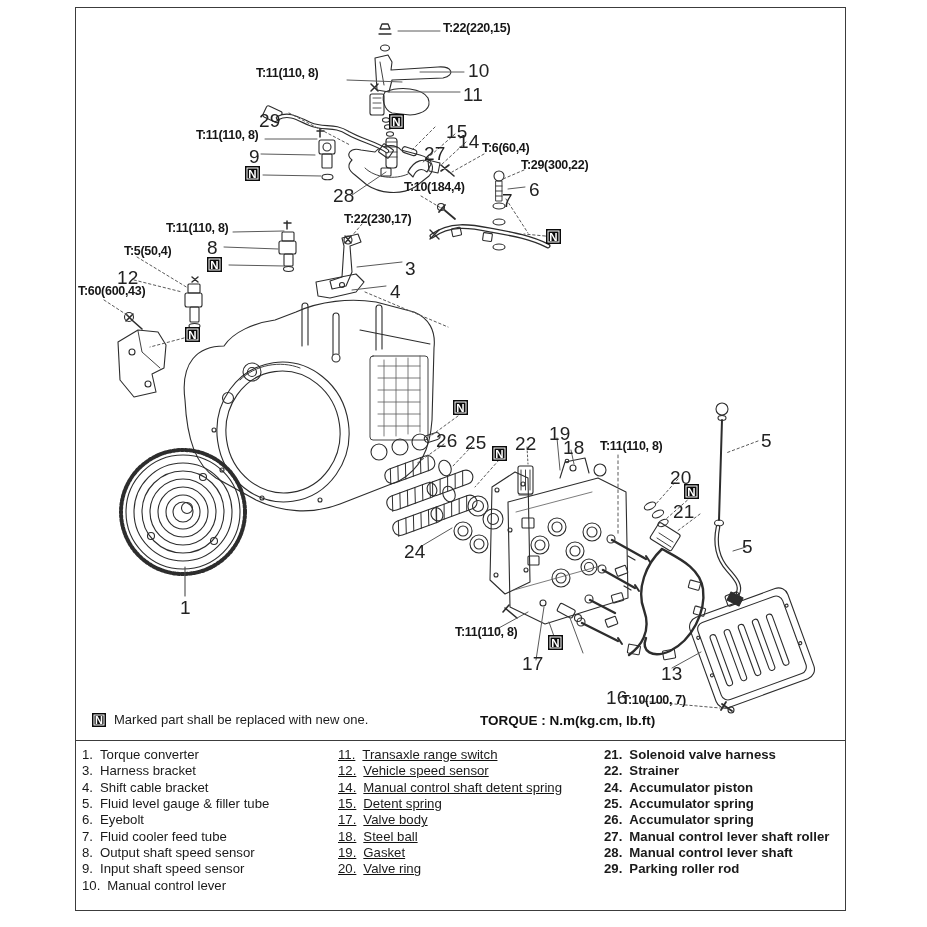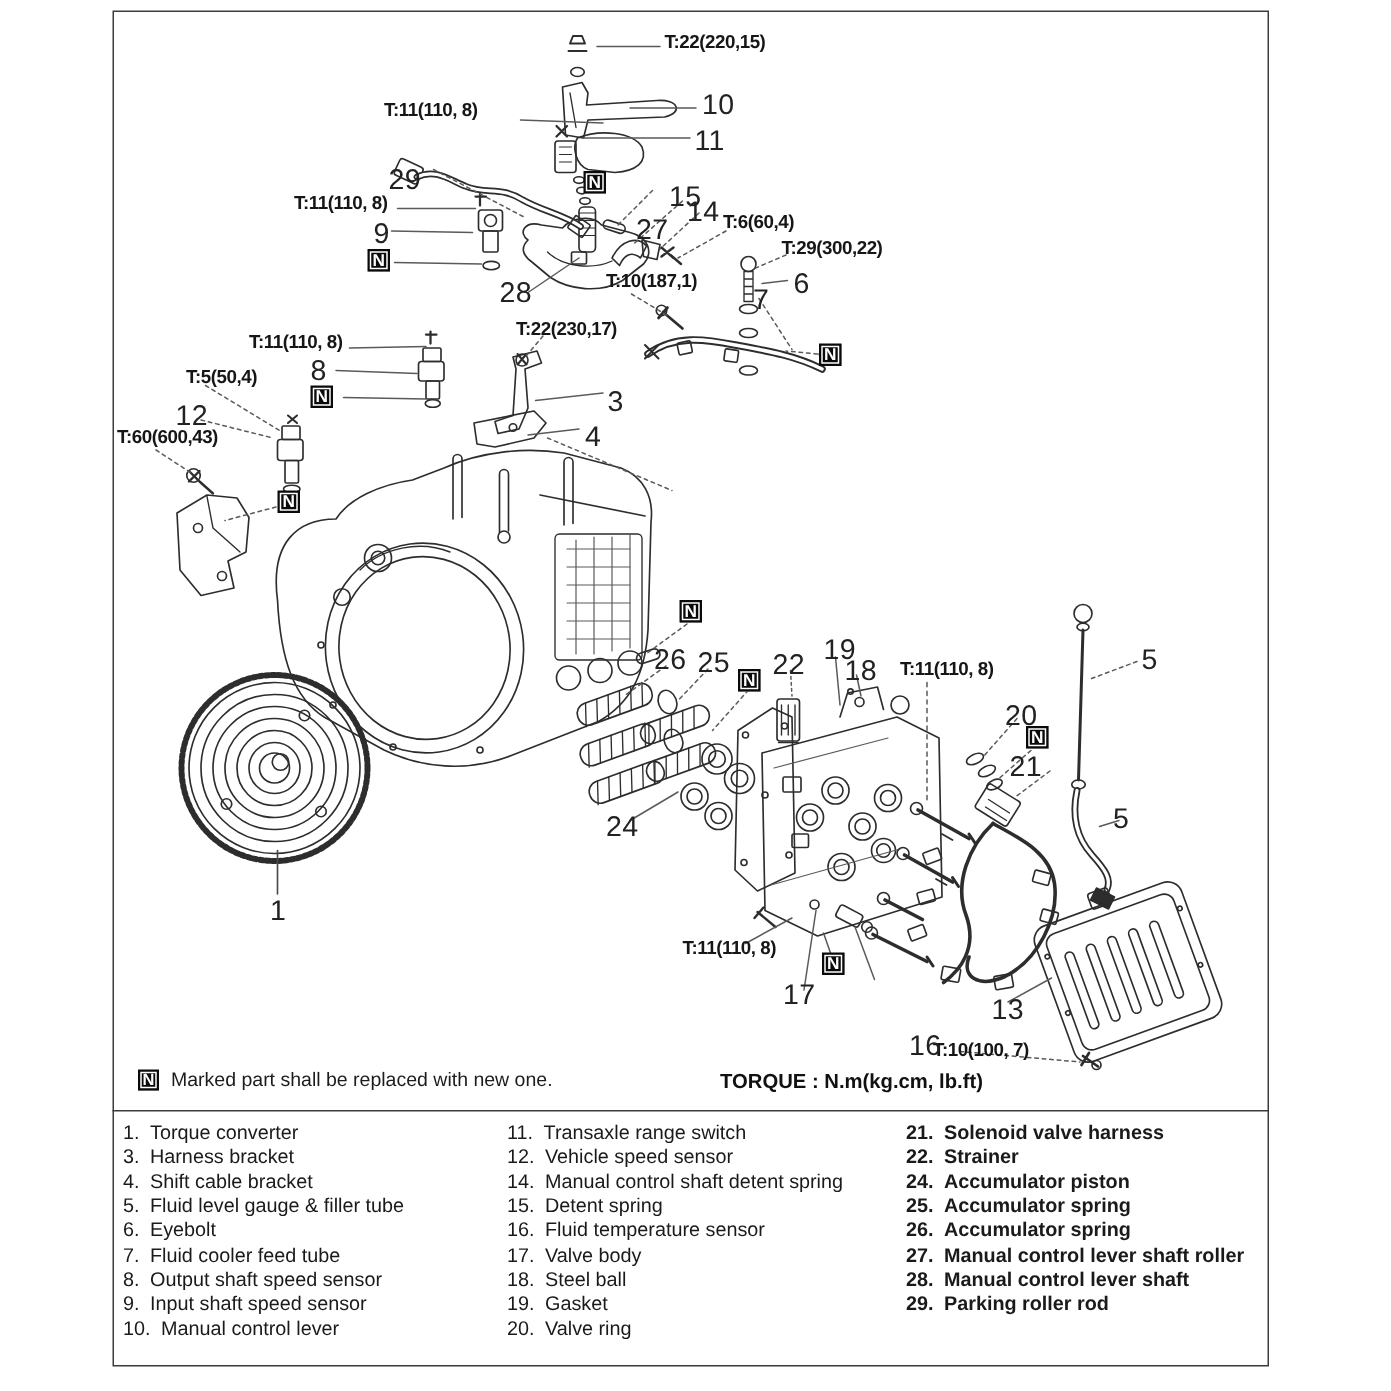--- a/index.html
+++ b/index.html
@@ -374,21 +374,21 @@
     <path d="M640,701 L720,708" stroke-dasharray="2.4,2.6"></path>
   </g>
 </svg>
 
 <div id="callout-layer">
     <div class="callout torque" style="left: 443px; top: 22px;">T:22(220,15)</div>
     <div class="callout torque" style="left: 256px; top: 67px;">T:11(110, 8)</div>
     <div class="callout torque" style="left: 196px; top: 129px;">T:11(110, 8)</div>
     <div class="callout torque" style="left: 482px; top: 142px;">T:6(60,4)</div>
     <div class="callout torque" style="left: 521px; top: 159px;">T:29(300,22)</div>
-    <div class="callout torque" style="left: 404px; top: 181px;">T:10(187,1)</div>
+    <div class="callout torque" style="left: 404px; top: 181px;">T:10(184,4)</div>
     <div class="callout torque" style="left: 344px; top: 213px;">T:22(230,17)</div>
     <div class="callout torque" style="left: 166px; top: 222px;">T:11(110, 8)</div>
     <div class="callout torque" style="left: 124px; top: 245px;">T:5(50,4)</div>
     <div class="callout torque" style="left: 78px; top: 285px;">T:60(600,43)</div>
     <div class="callout torque" style="left: 600px; top: 440px;">T:11(110, 8)</div>
     <div class="callout torque" style="left: 455px; top: 626px;">T:11(110, 8)</div>
     <div class="callout torque" style="left: 622px; top: 694px;">T:10(100, 7)</div>
     <div class="callout part" style="left: 468px; top: 61px;">10</div>
     <div class="callout part" style="left: 463px; top: 85px;">11</div>
     <div class="callout part" style="left: 259px; top: 101px; margin-top: 10px;">29</div>
@@ -466,42 +466,38 @@
       </div>
       <div class="plist-row">
         <span class="num">9.</span>
         <span>Input shaft speed sensor</span>
       </div>
       <div class="plist-row">
         <span class="num">10.</span>
         <span>Manual control lever</span>
       </div>
     </div>
-    <div class="plist-col" style="left: 338px;">
+    <div class="plist-col" style="left: 338px; text-decoration: underline;">
       <div class="plist-row">
         <span class="num">11.</span>
         <span>Transaxle range switch</span>
       </div>
       <div class="plist-row">
         <span class="num">12.</span>
         <span>Vehicle speed sensor</span>
       </div>
       <div class="plist-row">
         <span class="num">14.</span>
         <span>Manual control shaft detent spring</span>
       </div>
       <div class="plist-row">
         <span class="num">15.</span>
         <span>Detent spring</span>
       </div>
       <div class="plist-row">
-        <span class="num">16.</span>
-        <span>Fluid temperature sensor</span>
-      </div>
-      <div class="plist-row">
         <span class="num">17.</span>
         <span>Valve body</span>
       </div>
       <div class="plist-row">
         <span class="num">18.</span>
         <span>Steel ball</span>
       </div>
       <div class="plist-row">
         <span class="num">19.</span>
         <span>Gasket</span>

